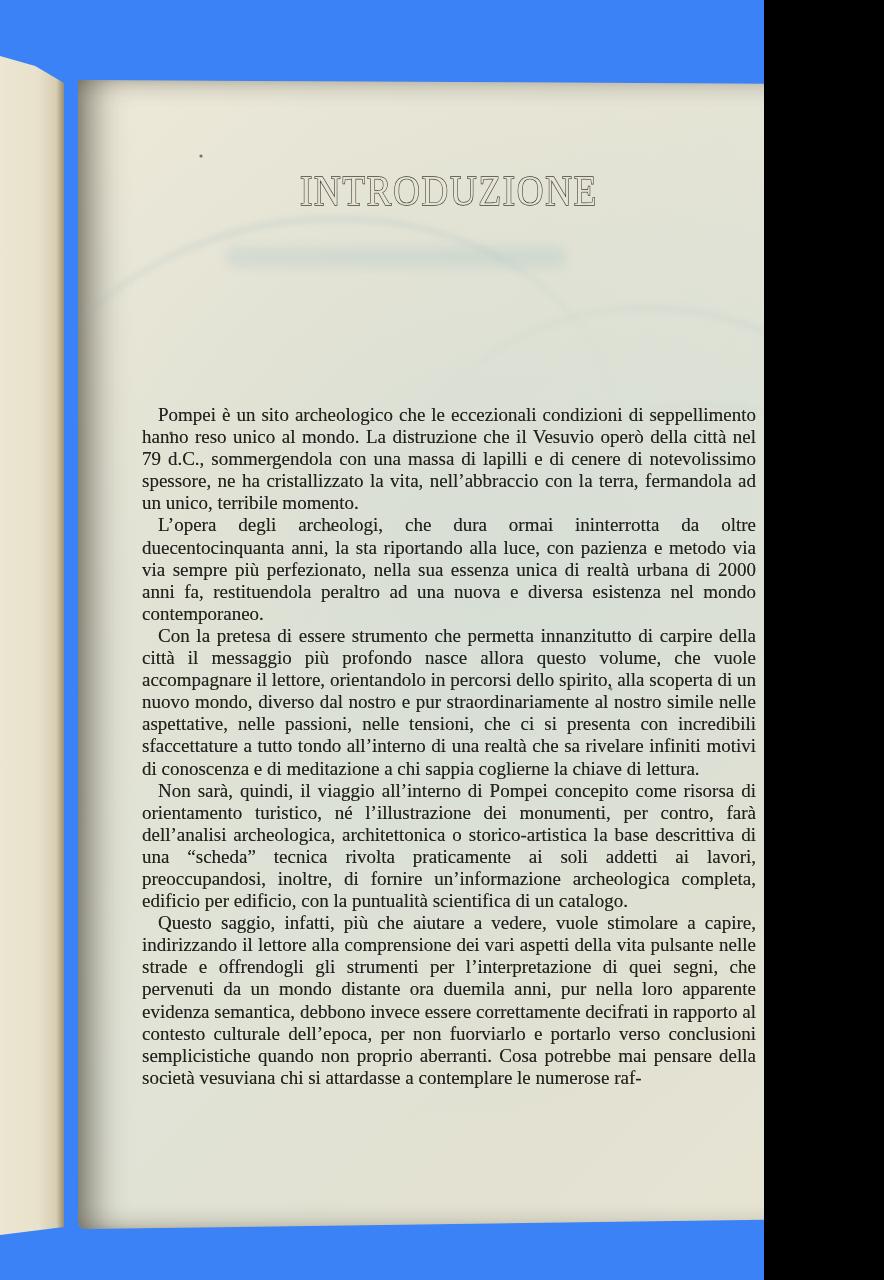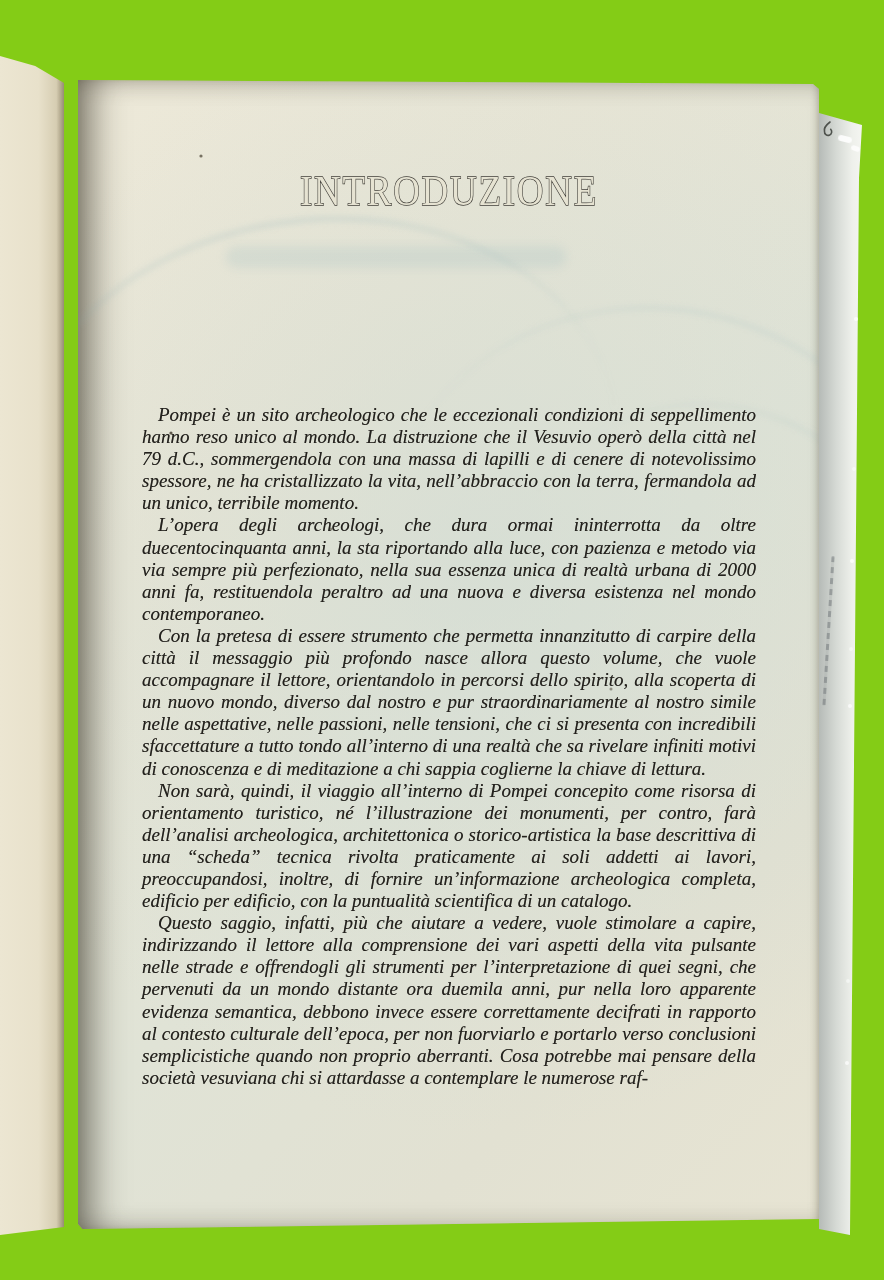--- a/index.html
+++ b/index.html
@@ -1,18 +1,18 @@
 <!DOCTYPE html>
 <html lang="it"><head>
 <meta charset="utf-8">
 <style>
   html,body { margin:0; padding:0; background:#000; }
   .photo {
-    position:relative; width:884px; height:1280px;
-    background:#84cc16; overflow:hidden;
+    position:relative; width:764px; height:1280px;
+    background:#3b82f6; overflow:hidden;
     font-family:"Liberation Serif", serif;
   }
 
   
   .left-page-edge {
     position:absolute; left:0; top:56px; width:64px; height:1180px;
     background:linear-gradient(to right,#ece6d2 0%,#e8e1cb 60%,#d6cdb2 88%,#978d72 100%);
     clip-path:polygon(0 0, 55% 10px, 100% 27px, 100% 1171px, 0 1179px);
   }
 
@@ -62,21 +62,20 @@
     font-size:42px; letter-spacing:2px;
     fill:#e6e3d2; stroke:#403e38; stroke-width:1.35px;
     paint-order:stroke;
   }
 
   .body-text {
     position:absolute; left:64px; top:326px; width:614px;
     color:#23211d; font-size:19px; line-height:22.1px;
     text-align:justify; hyphens:auto; -webkit-hyphens:auto;
     text-shadow:0 0 0.4px rgba(20,18,14,0.45);
-    font-style:italic;
   }
   .body-text p { margin:0; text-indent:16px; }
 
   
   .cover-edge {
     position:absolute; left:819px; top:108px; width:46px; height:1134px;
     background:linear-gradient(to right,#b6bbb7 0%,#d6dad5 38%,#eef0eb 72%,#f6f7f3 100%);
     clip-path:polygon(0 5px, 43px 17px, 40px 70px, 31px 1127px, 0 1121px);
   }
   .pencil-scribble {

